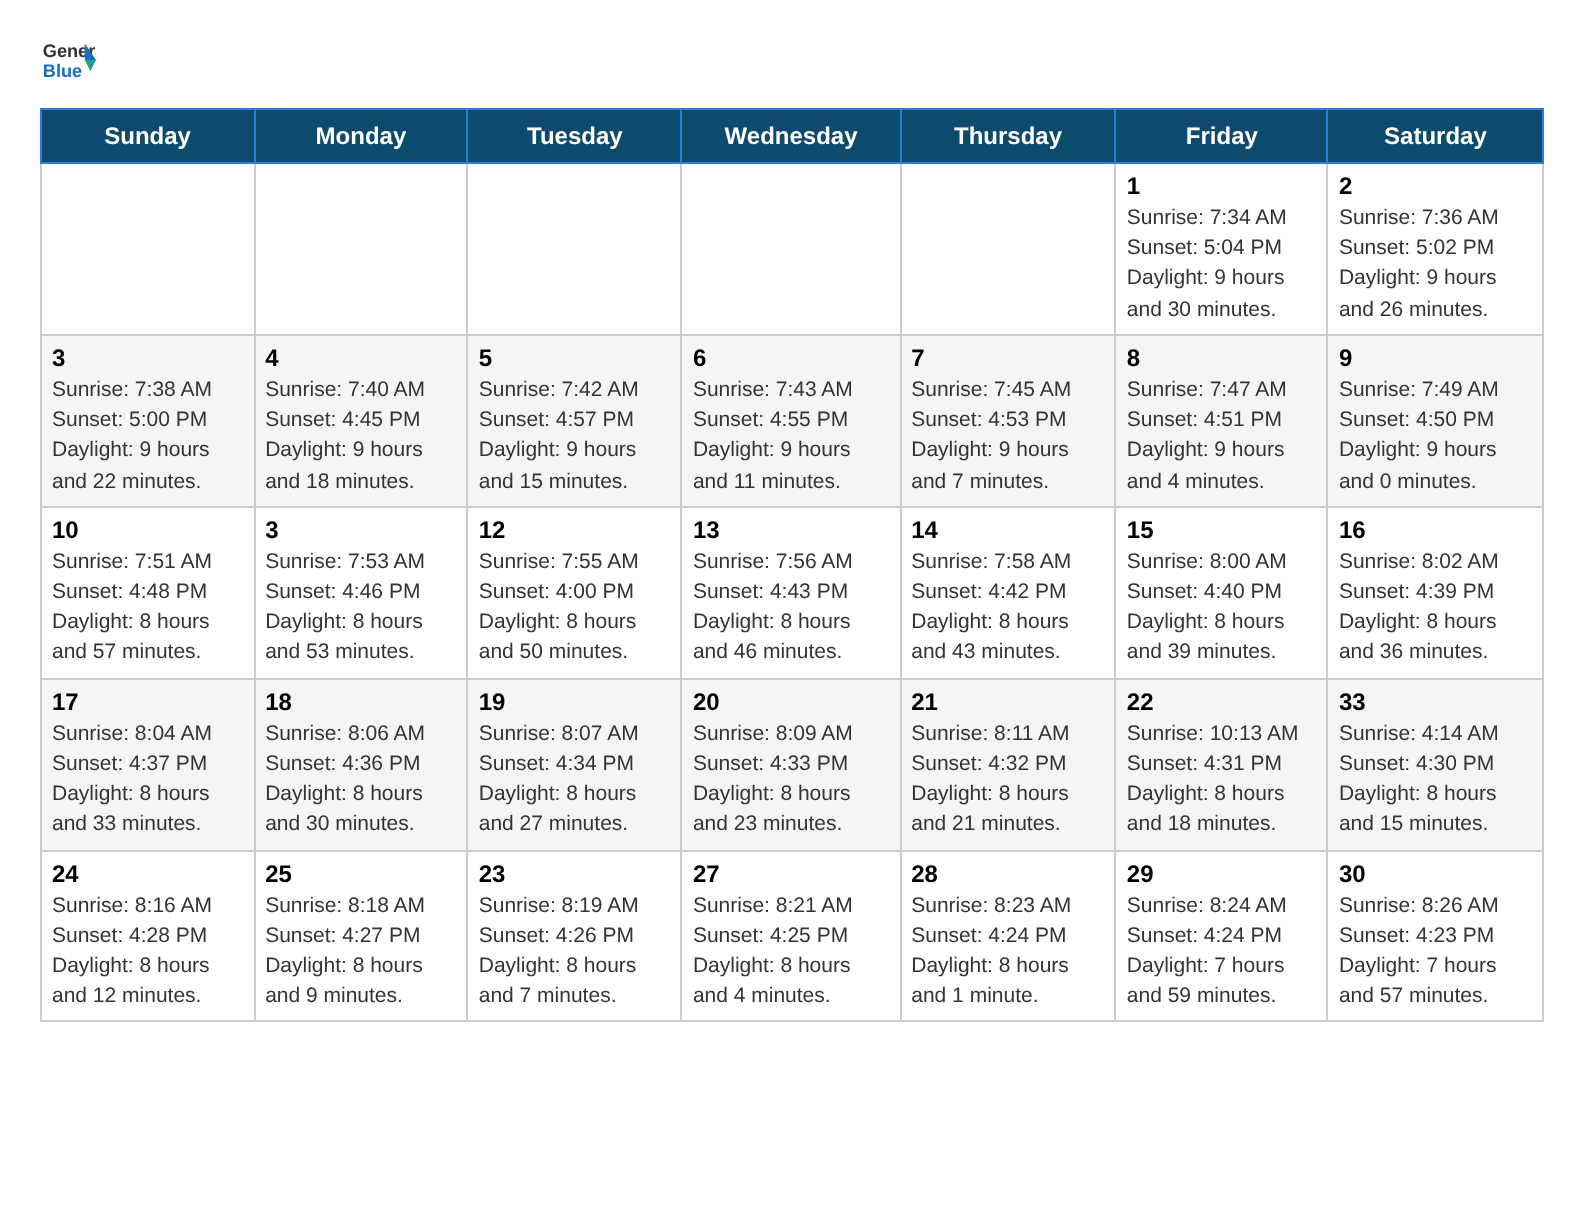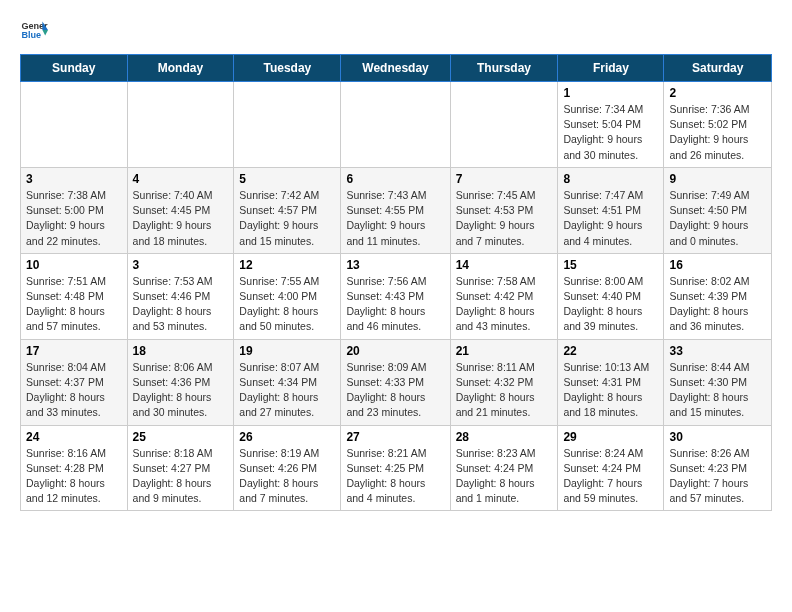--- a/index.html
+++ b/index.html
@@ -238,40 +238,40 @@
 Daylight: 8 hours and 21 minutes.</div>
         </td>
         <td>
           <span class="day-num">22</span>
           <div class="day-info">Sunrise: 10:13 AM
 Sunset: 4:31 PM
 Daylight: 8 hours and 18 minutes.</div>
         </td>
         <td>
           <span class="day-num">33</span>
-          <div class="day-info">Sunrise: 8:44 AM
+          <div class="day-info">Sunrise: 4:14 AM
 Sunset: 4:30 PM
 Daylight: 8 hours and 15 minutes.</div>
         </td>
       </tr>
       <tr>
         <td>
           <span class="day-num">24</span>
           <div class="day-info">Sunrise: 8:16 AM
 Sunset: 4:28 PM
 Daylight: 8 hours and 12 minutes.</div>
         </td>
         <td>
           <span class="day-num">25</span>
           <div class="day-info">Sunrise: 8:18 AM
 Sunset: 4:27 PM
 Daylight: 8 hours and 9 minutes.</div>
         </td>
         <td>
-          <span class="day-num">26</span>
+          <span class="day-num">23</span>
           <div class="day-info">Sunrise: 8:19 AM
 Sunset: 4:26 PM
 Daylight: 8 hours and 7 minutes.</div>
         </td>
         <td>
           <span class="day-num">27</span>
           <div class="day-info">Sunrise: 8:21 AM
 Sunset: 4:25 PM
 Daylight: 8 hours and 4 minutes.</div>
         </td>

